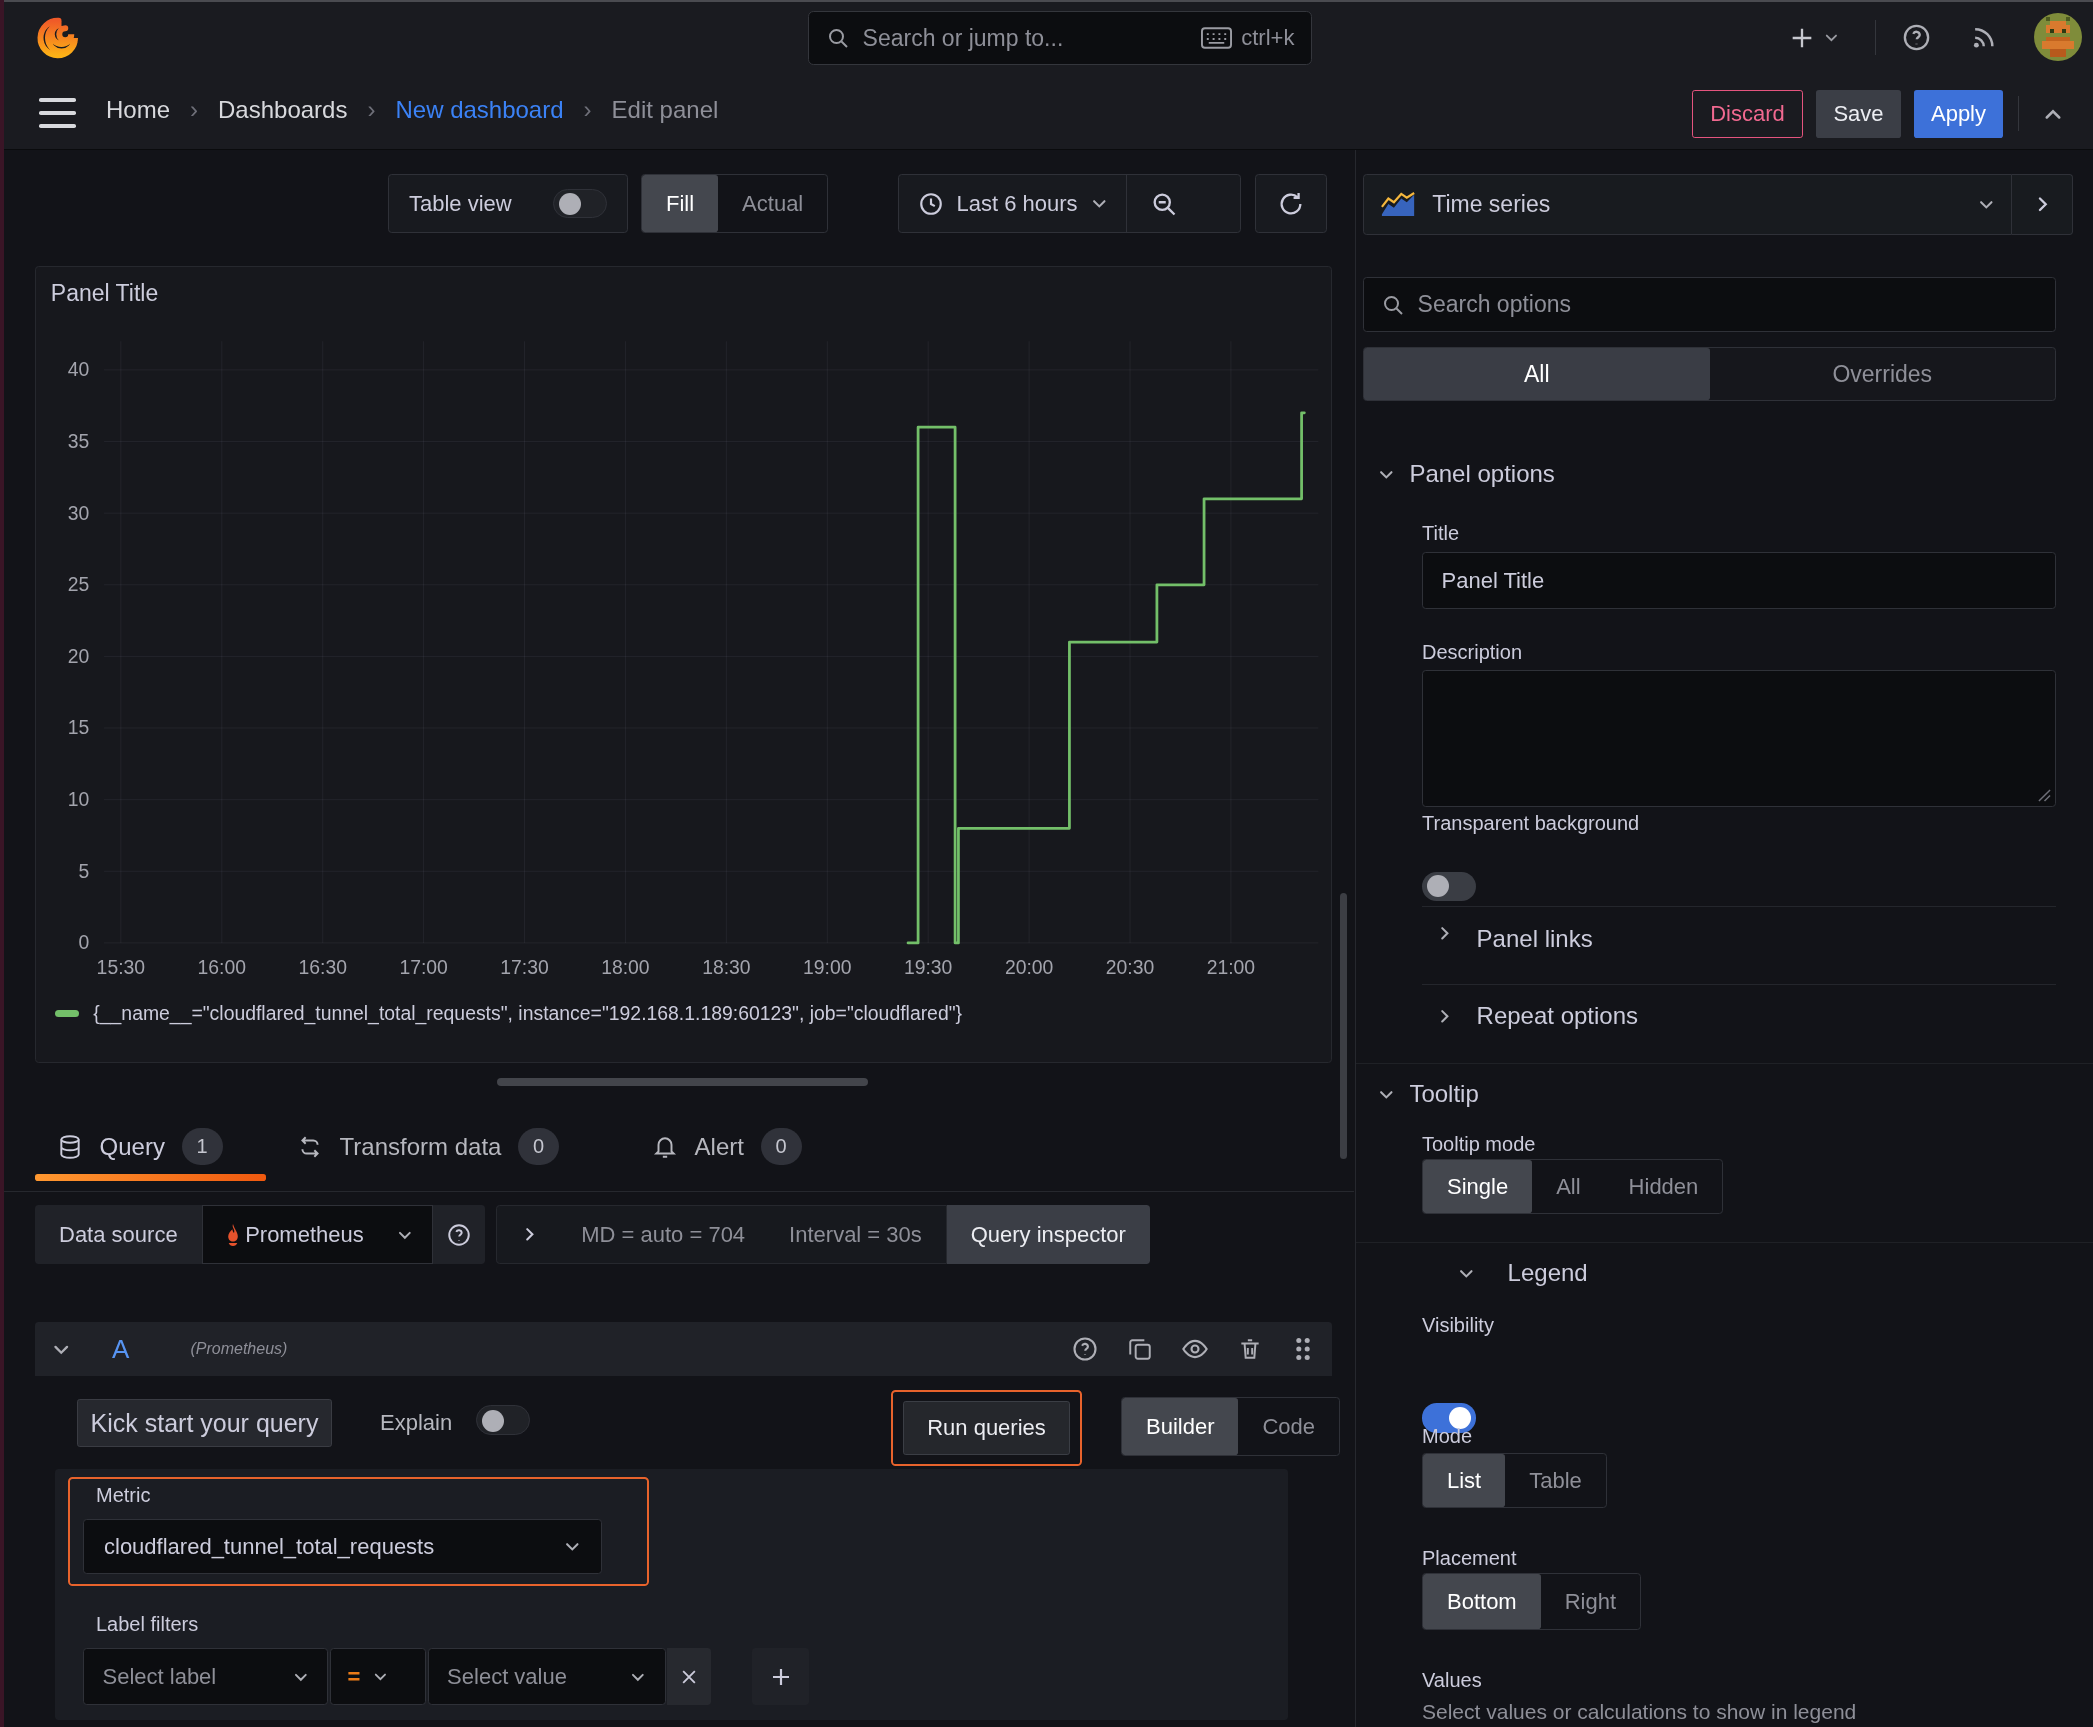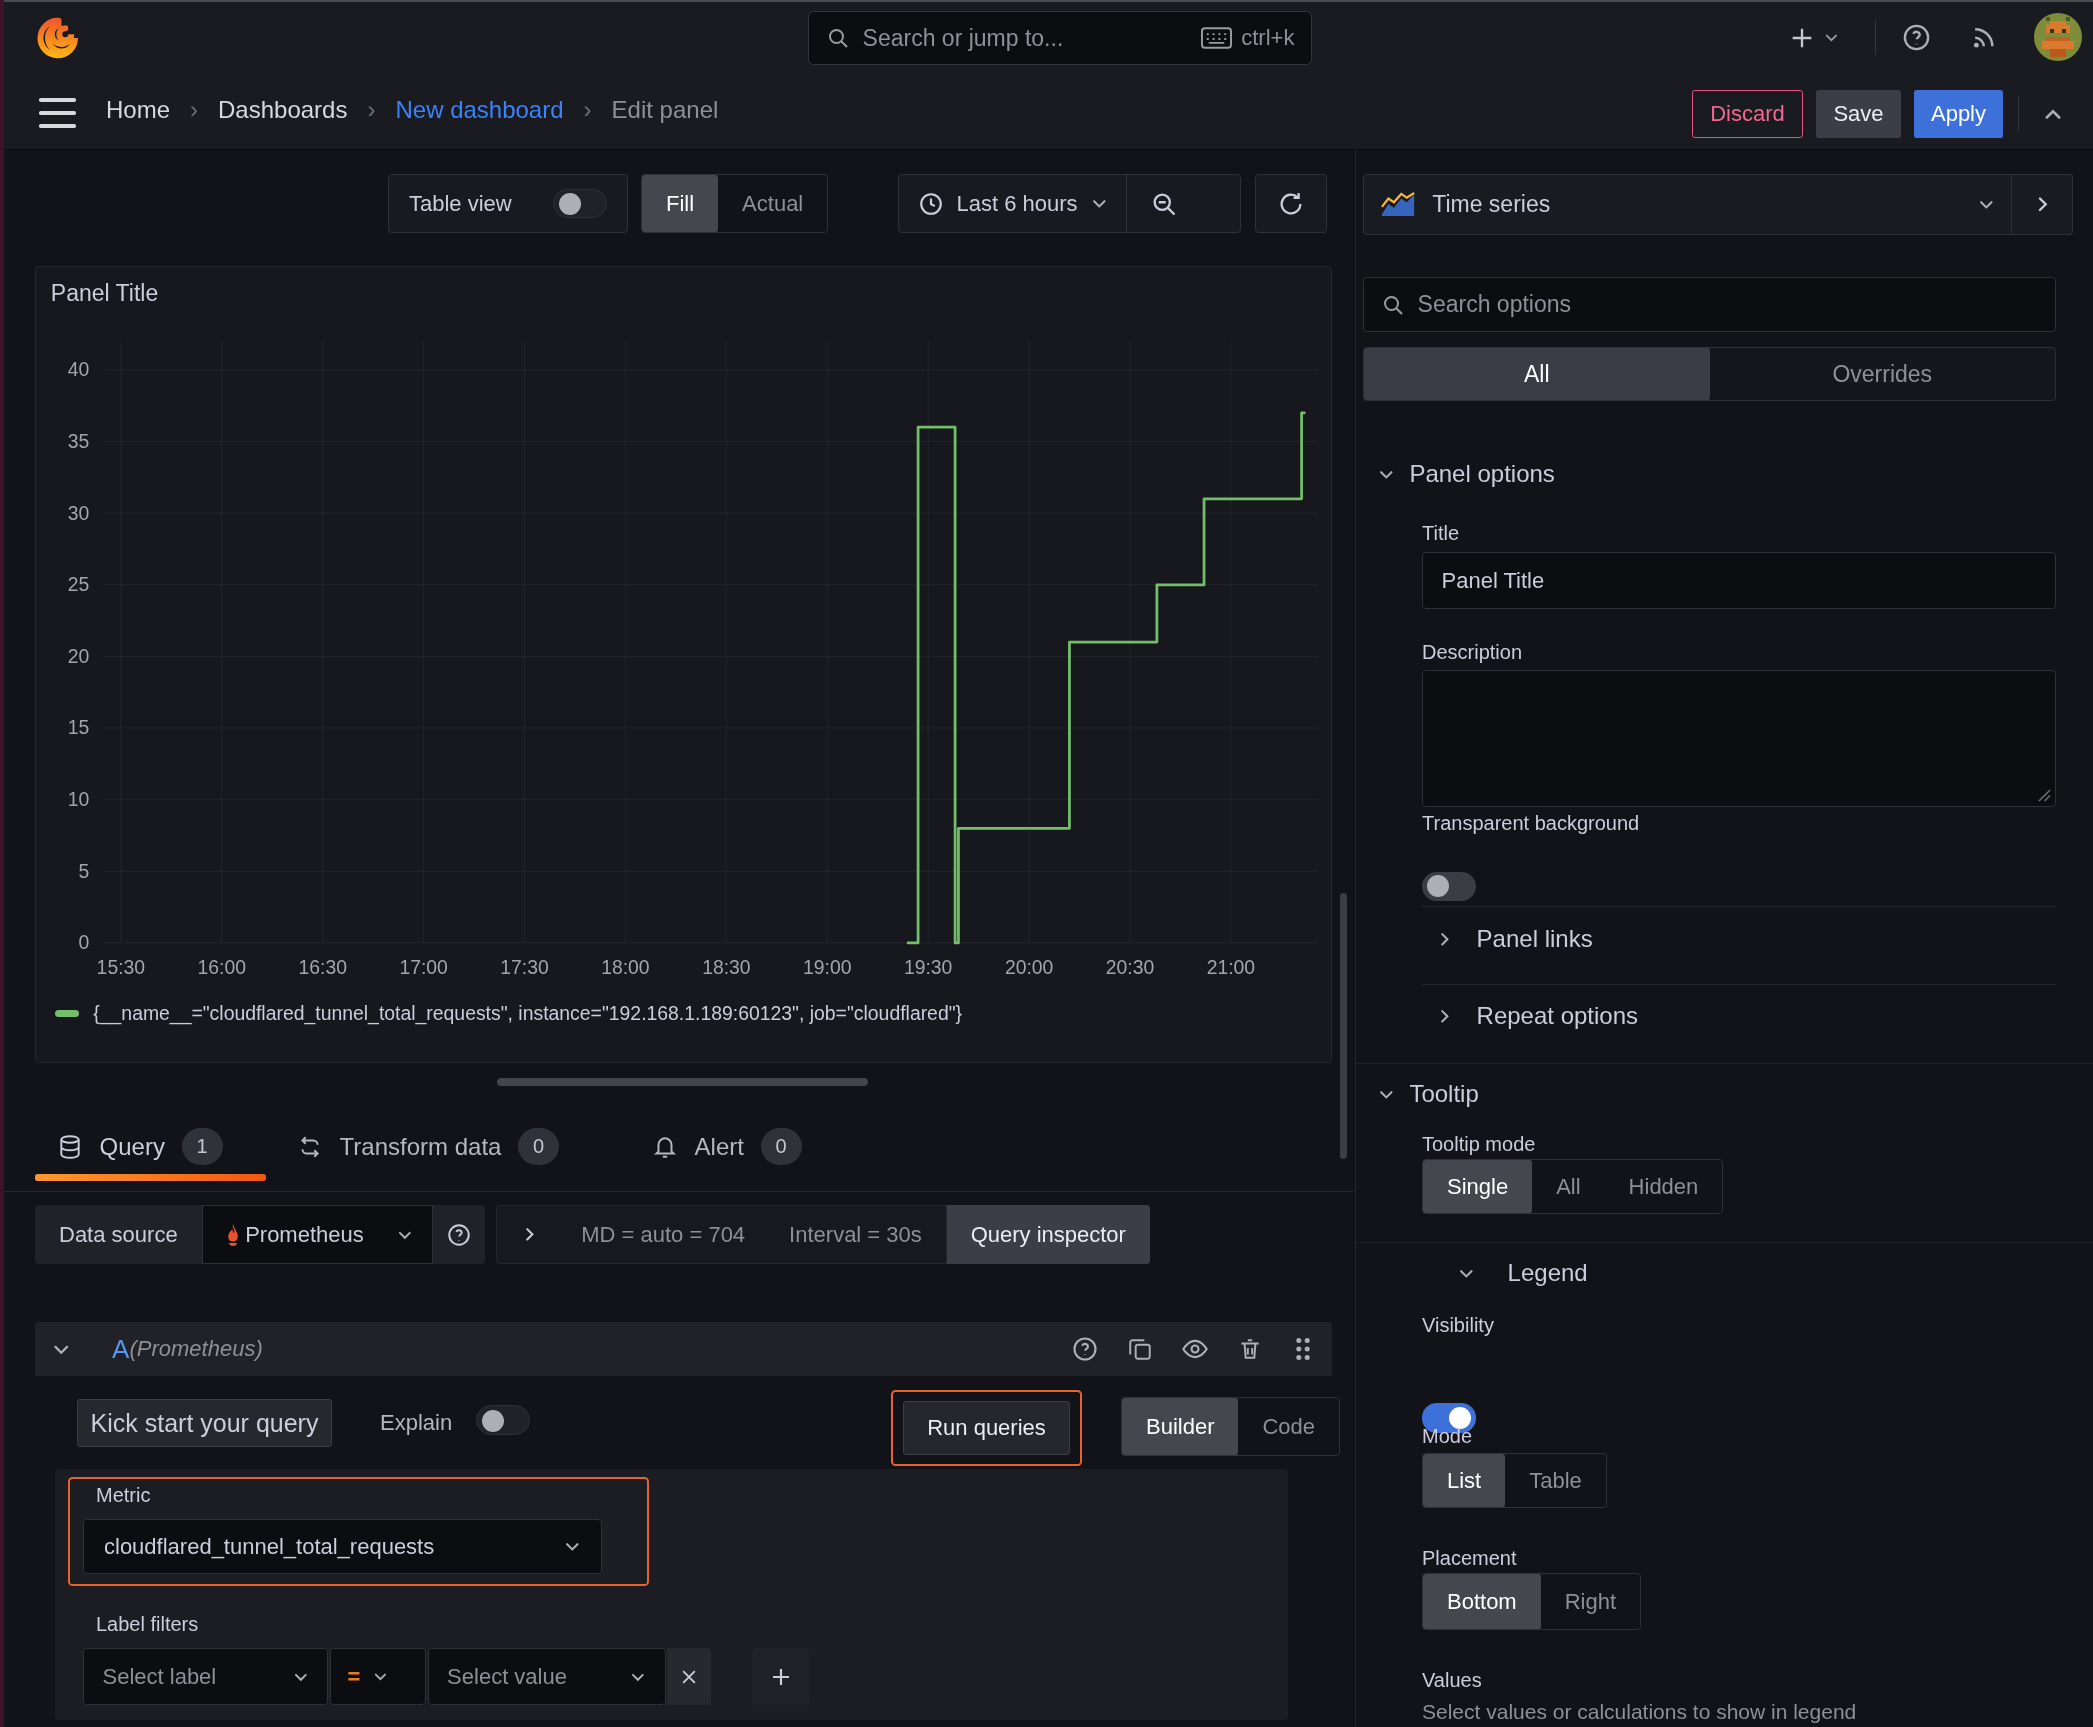--- a/index.html
+++ b/index.html
@@ -280,21 +280,21 @@
       <span style="font-size:22px;color:var(--text2);">Interval = 30s</span>
     </div>
     <button class="ghost-gray" style="width:203px;border:none;border-radius:0 3.7px 3.7px 0;">Query inspector</button>
   </div>
 
   <div class="abs" style="left:35px;top:1322px;width:1297px;height:54px;background:var(--surface2);border-radius:3.7px 3.7px 0 0;display:flex;align-items:center;padding:0 16.6px;">
     <svg class="chev" style="width:18.5px;height:18.5px;" viewBox="0 0 16 16">
         <path d="M3 6l5 5 5-5" fill="none" stroke="#aeafb6" stroke-width="2" stroke-linecap="round"></path>
       </svg>
     <span style="font-size:26px;font-weight:500;color:#5794f2;margin-left:42px;">A</span>
-    <span style="font-size:22px;font-style:italic;color:var(--text2);">(Prometheus)</span>
+    <span style="font-size:16px;font-style:italic;color:var(--text2);margin-left:61px;">(Prometheus)</span>
     <div style="margin-left:auto;display:flex;align-items:center;gap:28px;color:#aeafb6;">
       <svg width="28" height="28" viewBox="0 0 24 24" fill="none" stroke="currentColor" stroke-width="1.8">
           <circle cx="12" cy="12" r="9"></circle>
           <path d="M9.5 9.2a2.6 2.6 0 0 1 5 .8c0 1.6-2.3 2-2.3 3.4M12 16.8v.4"></path>
         </svg>
       <svg width="26" height="26" viewBox="0 0 24 24" fill="none" stroke="currentColor" stroke-width="1.8">
           <rect x="8" y="8" width="13" height="13" rx="2"></rect>
           <path d="M16 4H5a2 2 0 0 0-2 2v11"></path>
         </svg>
       <svg width="28" height="28" viewBox="0 0 24 24" fill="none" stroke="currentColor" stroke-width="1.8">
@@ -417,21 +417,21 @@
     <svg style="position:absolute;right:3.7px;bottom:3.7px;" width="13" height="13" viewBox="0 0 14 14">
         <path d="M13 1 1 13M13 7 7 13" stroke="#6e6f78" stroke-width="1.6"></path>
       </svg>
   </div>
   <span class="abs label22" style="left:1422px;top:812px;">Transparent background</span>
   <div class="abs toggle" style="left:1422px;top:842px;">
       <div class="knob"></div>
     </div>
 
   <div class="abs sectionline" style="left:1422px;top:906px;width:634px;"></div>
-  <div class="abs" style="left:1436px;top:925px;display:flex;align-items:center;gap:24px;">
+  <div class="abs" style="left:1436px;top:925px;display:flex;gap:24px;">
     <svg class="chev" style="width:16.6px;height:16.6px;" viewBox="0 0 16 16">
         <path d="M6 3l5 5-5 5" fill="none" stroke="#aeafb6" stroke-width="2" stroke-linecap="round"></path>
       </svg>
     <span class="heading26">Panel links</span>
   </div>
   <div class="abs sectionline" style="left:1422px;top:984px;width:634px;"></div>
   <div class="abs" style="left:1436px;top:1002px;display:flex;align-items:center;gap:24px;">
     <svg class="chev" style="width:16.6px;height:16.6px;" viewBox="0 0 16 16">
         <path d="M6 3l5 5-5 5" fill="none" stroke="#aeafb6" stroke-width="2" stroke-linecap="round"></path>
       </svg>

